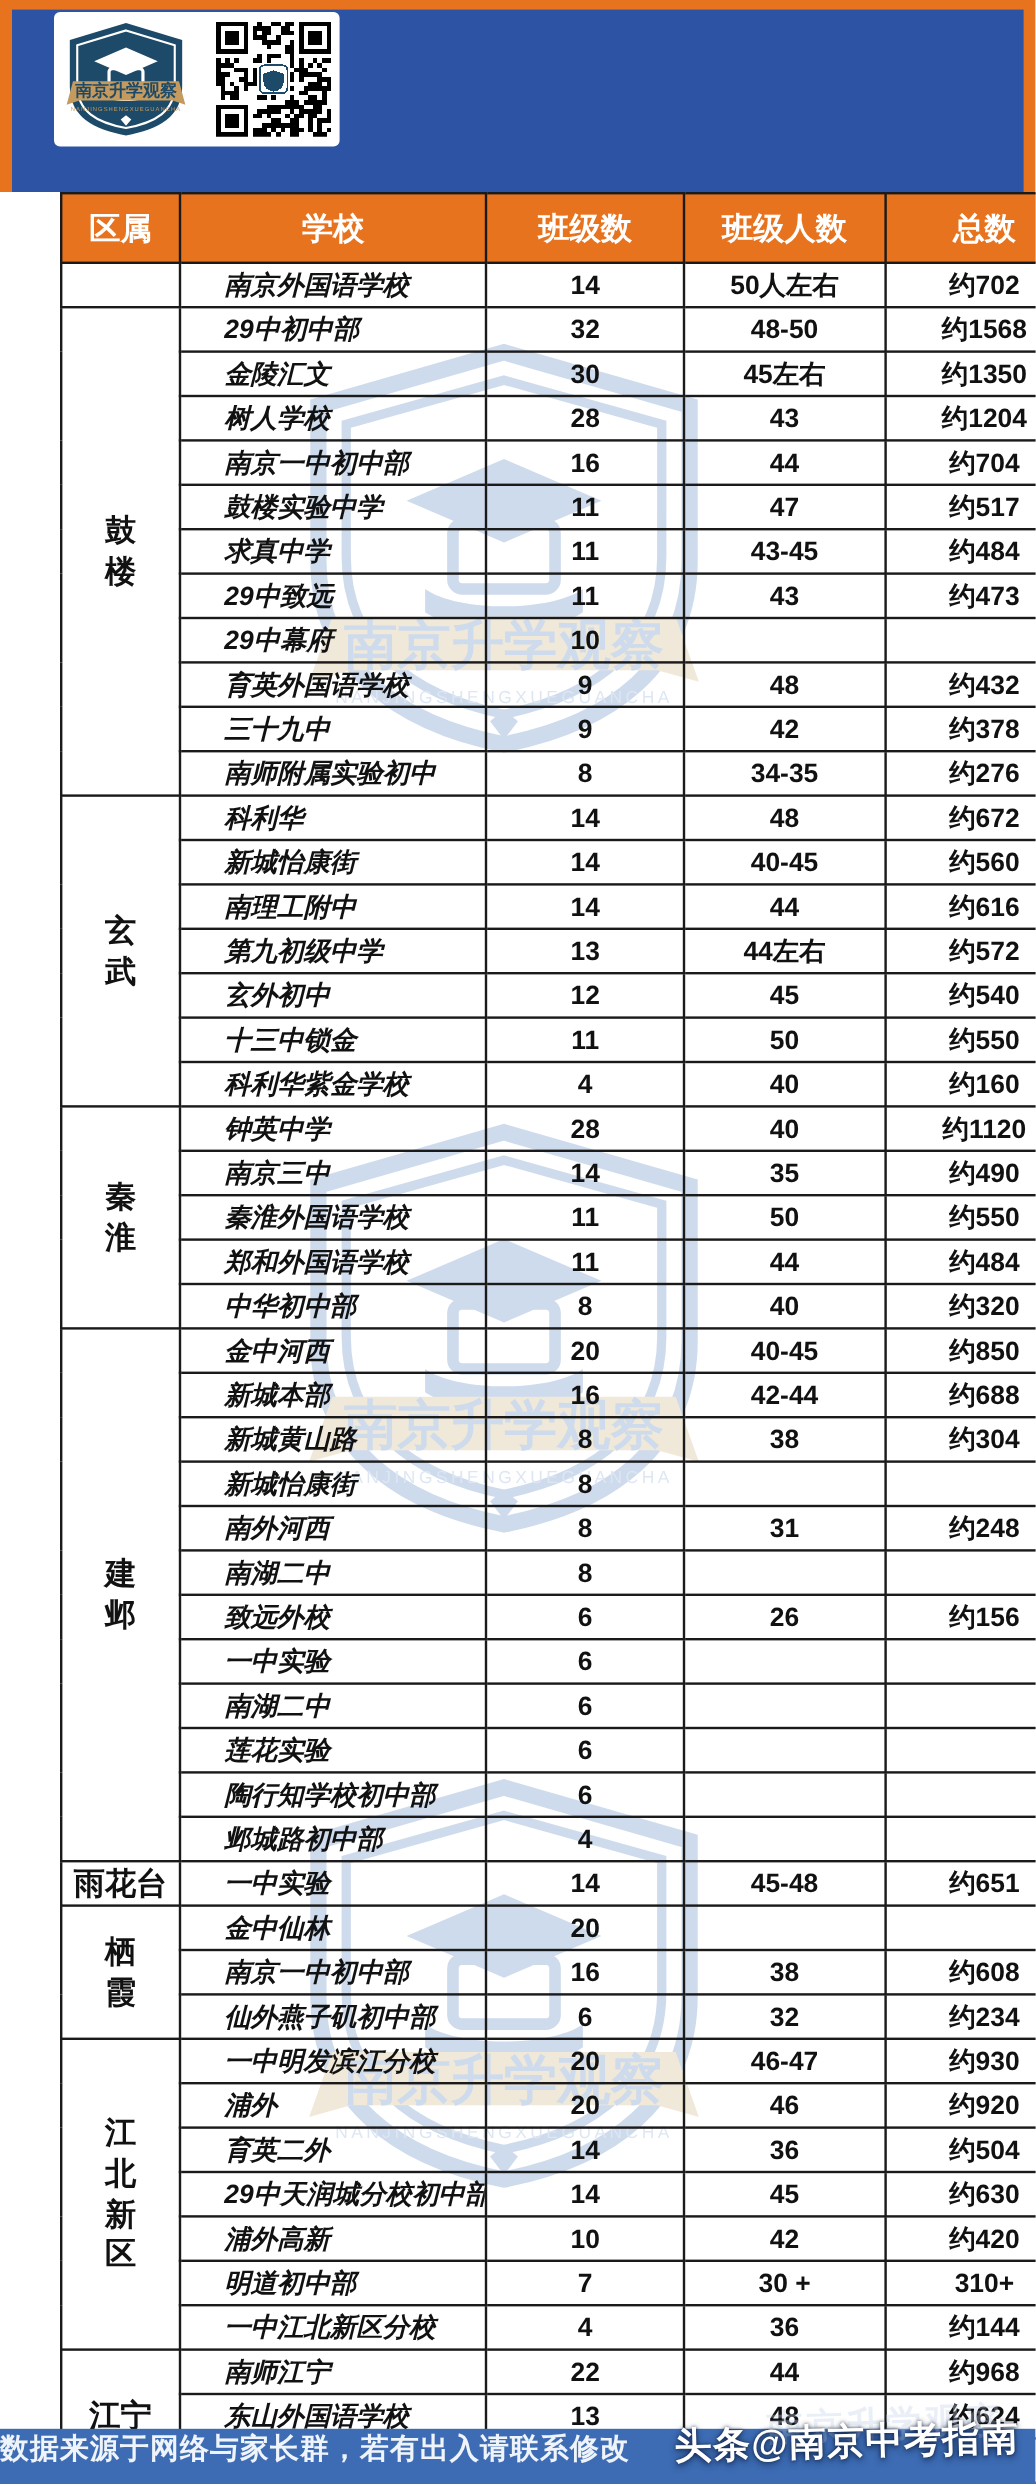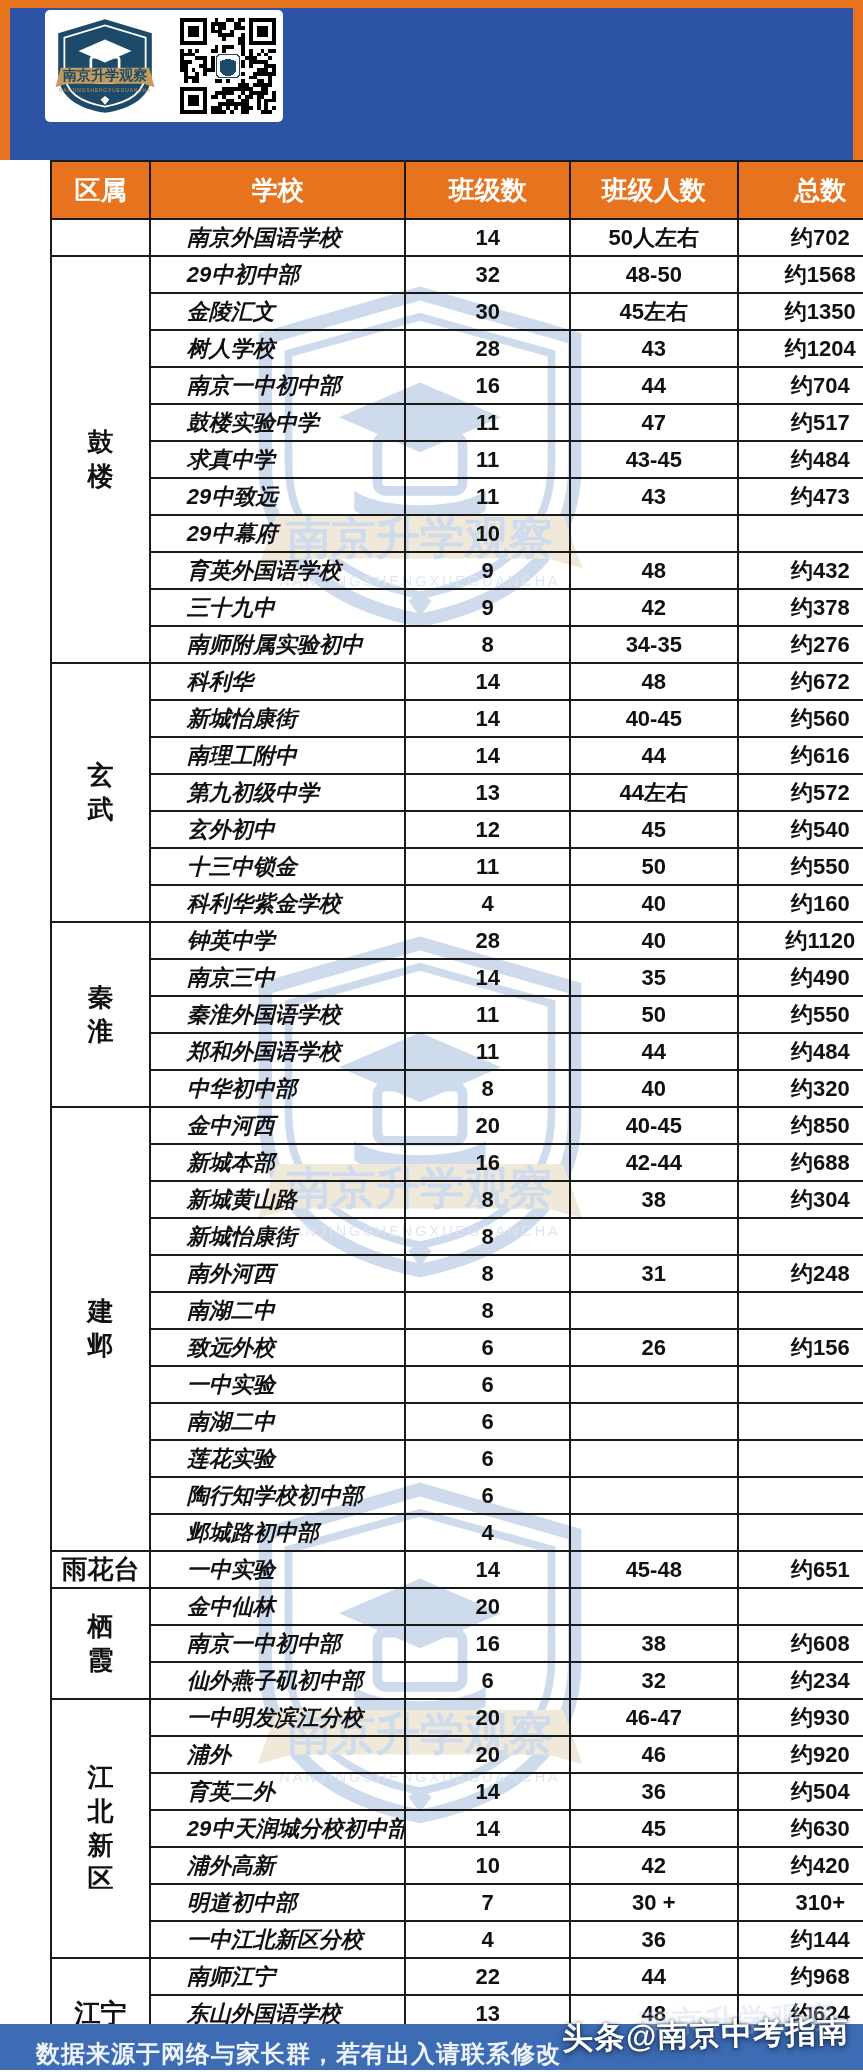--- a/index.html
+++ b/index.html
@@ -20,21 +20,21 @@
   th{background:#E8731E;color:#ffffff;font-size:26px;font-weight:bold;border:2px solid #1a1a1a;height:56px;padding:0;}
   td{border:2px solid #1a1a1a;font-size:22px;font-weight:bold;color:#111111;text-align:center;
      padding:0;height:35px;background:transparent;overflow:hidden;white-space:nowrap;}
   td.school{text-align:left;padding-left:36px;font-style:italic;}
   td.district{font-size:26px;line-height:1.3;white-space:pre-line;}
   
   .wm{position:absolute;left:225px;width:390px;height:348px;opacity:.5;z-index:1;pointer-events:none;}
   .wm1{top:282px}.wm2{top:932px}.wm3{top:1478px}
   
   .footer{position:absolute;left:0;right:0;top:2024px;height:46px;background:#3D6CB4;color:#EFF4FB;
-    font-size:24px;font-weight:bold;display:flex;align-items:flex-end;padding-left:36px;letter-spacing:1px;z-index:4;}
+    font-size:24px;font-weight:bold;display:flex;align-items:flex-start;letter-spacing:1px;z-index:4;}
   .corner-wm{position:absolute;right:14px;top:2014px;z-index:6;color:#ffffff;font-size:31px;font-weight:bold;
     letter-spacing:1px;text-shadow:0 2px 6px rgba(15,35,75,.85),0 0 3px rgba(0,0,0,.6);transform:rotate(-1.5deg);}
   .corner-ghost{position:absolute;right:26px;top:2000px;z-index:5;color:#c6d4ea;font-size:30px;font-weight:bold;
     opacity:.35;transform:rotate(-2deg);letter-spacing:3px;}
 </style>
 </head>
 <body>
 
 <div class="banner">
   <div class="banner-blue"></div>

